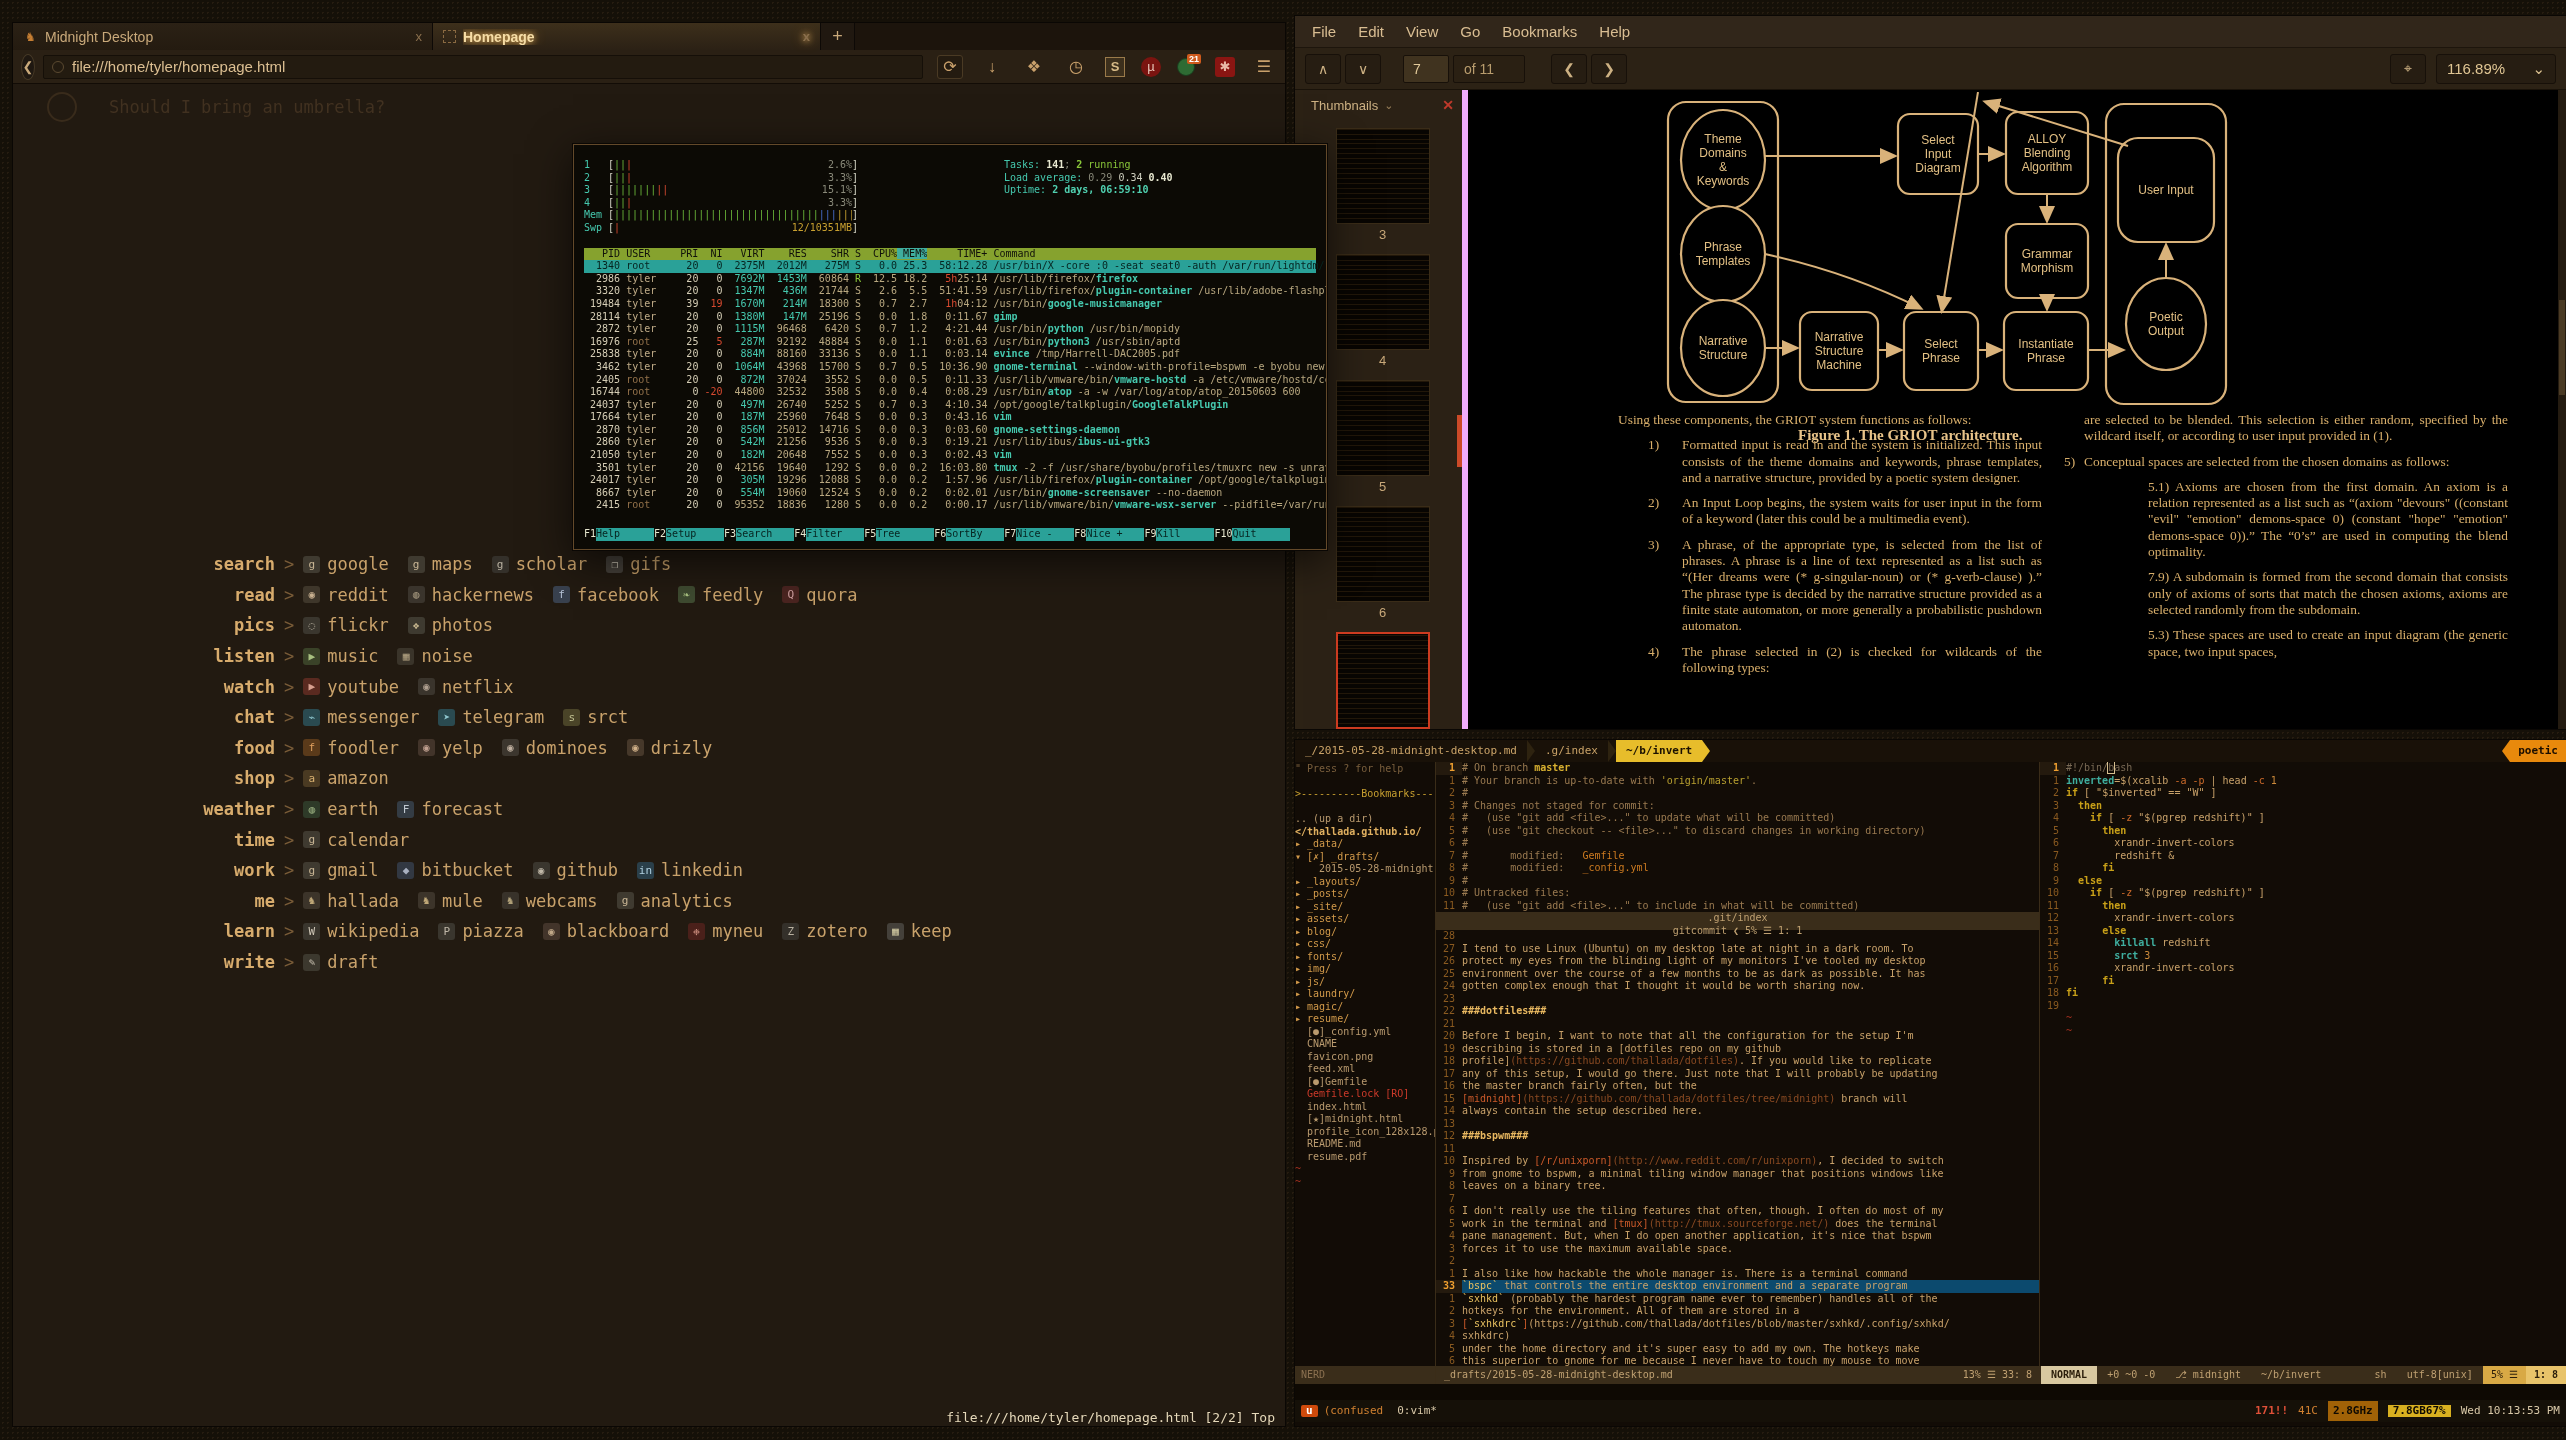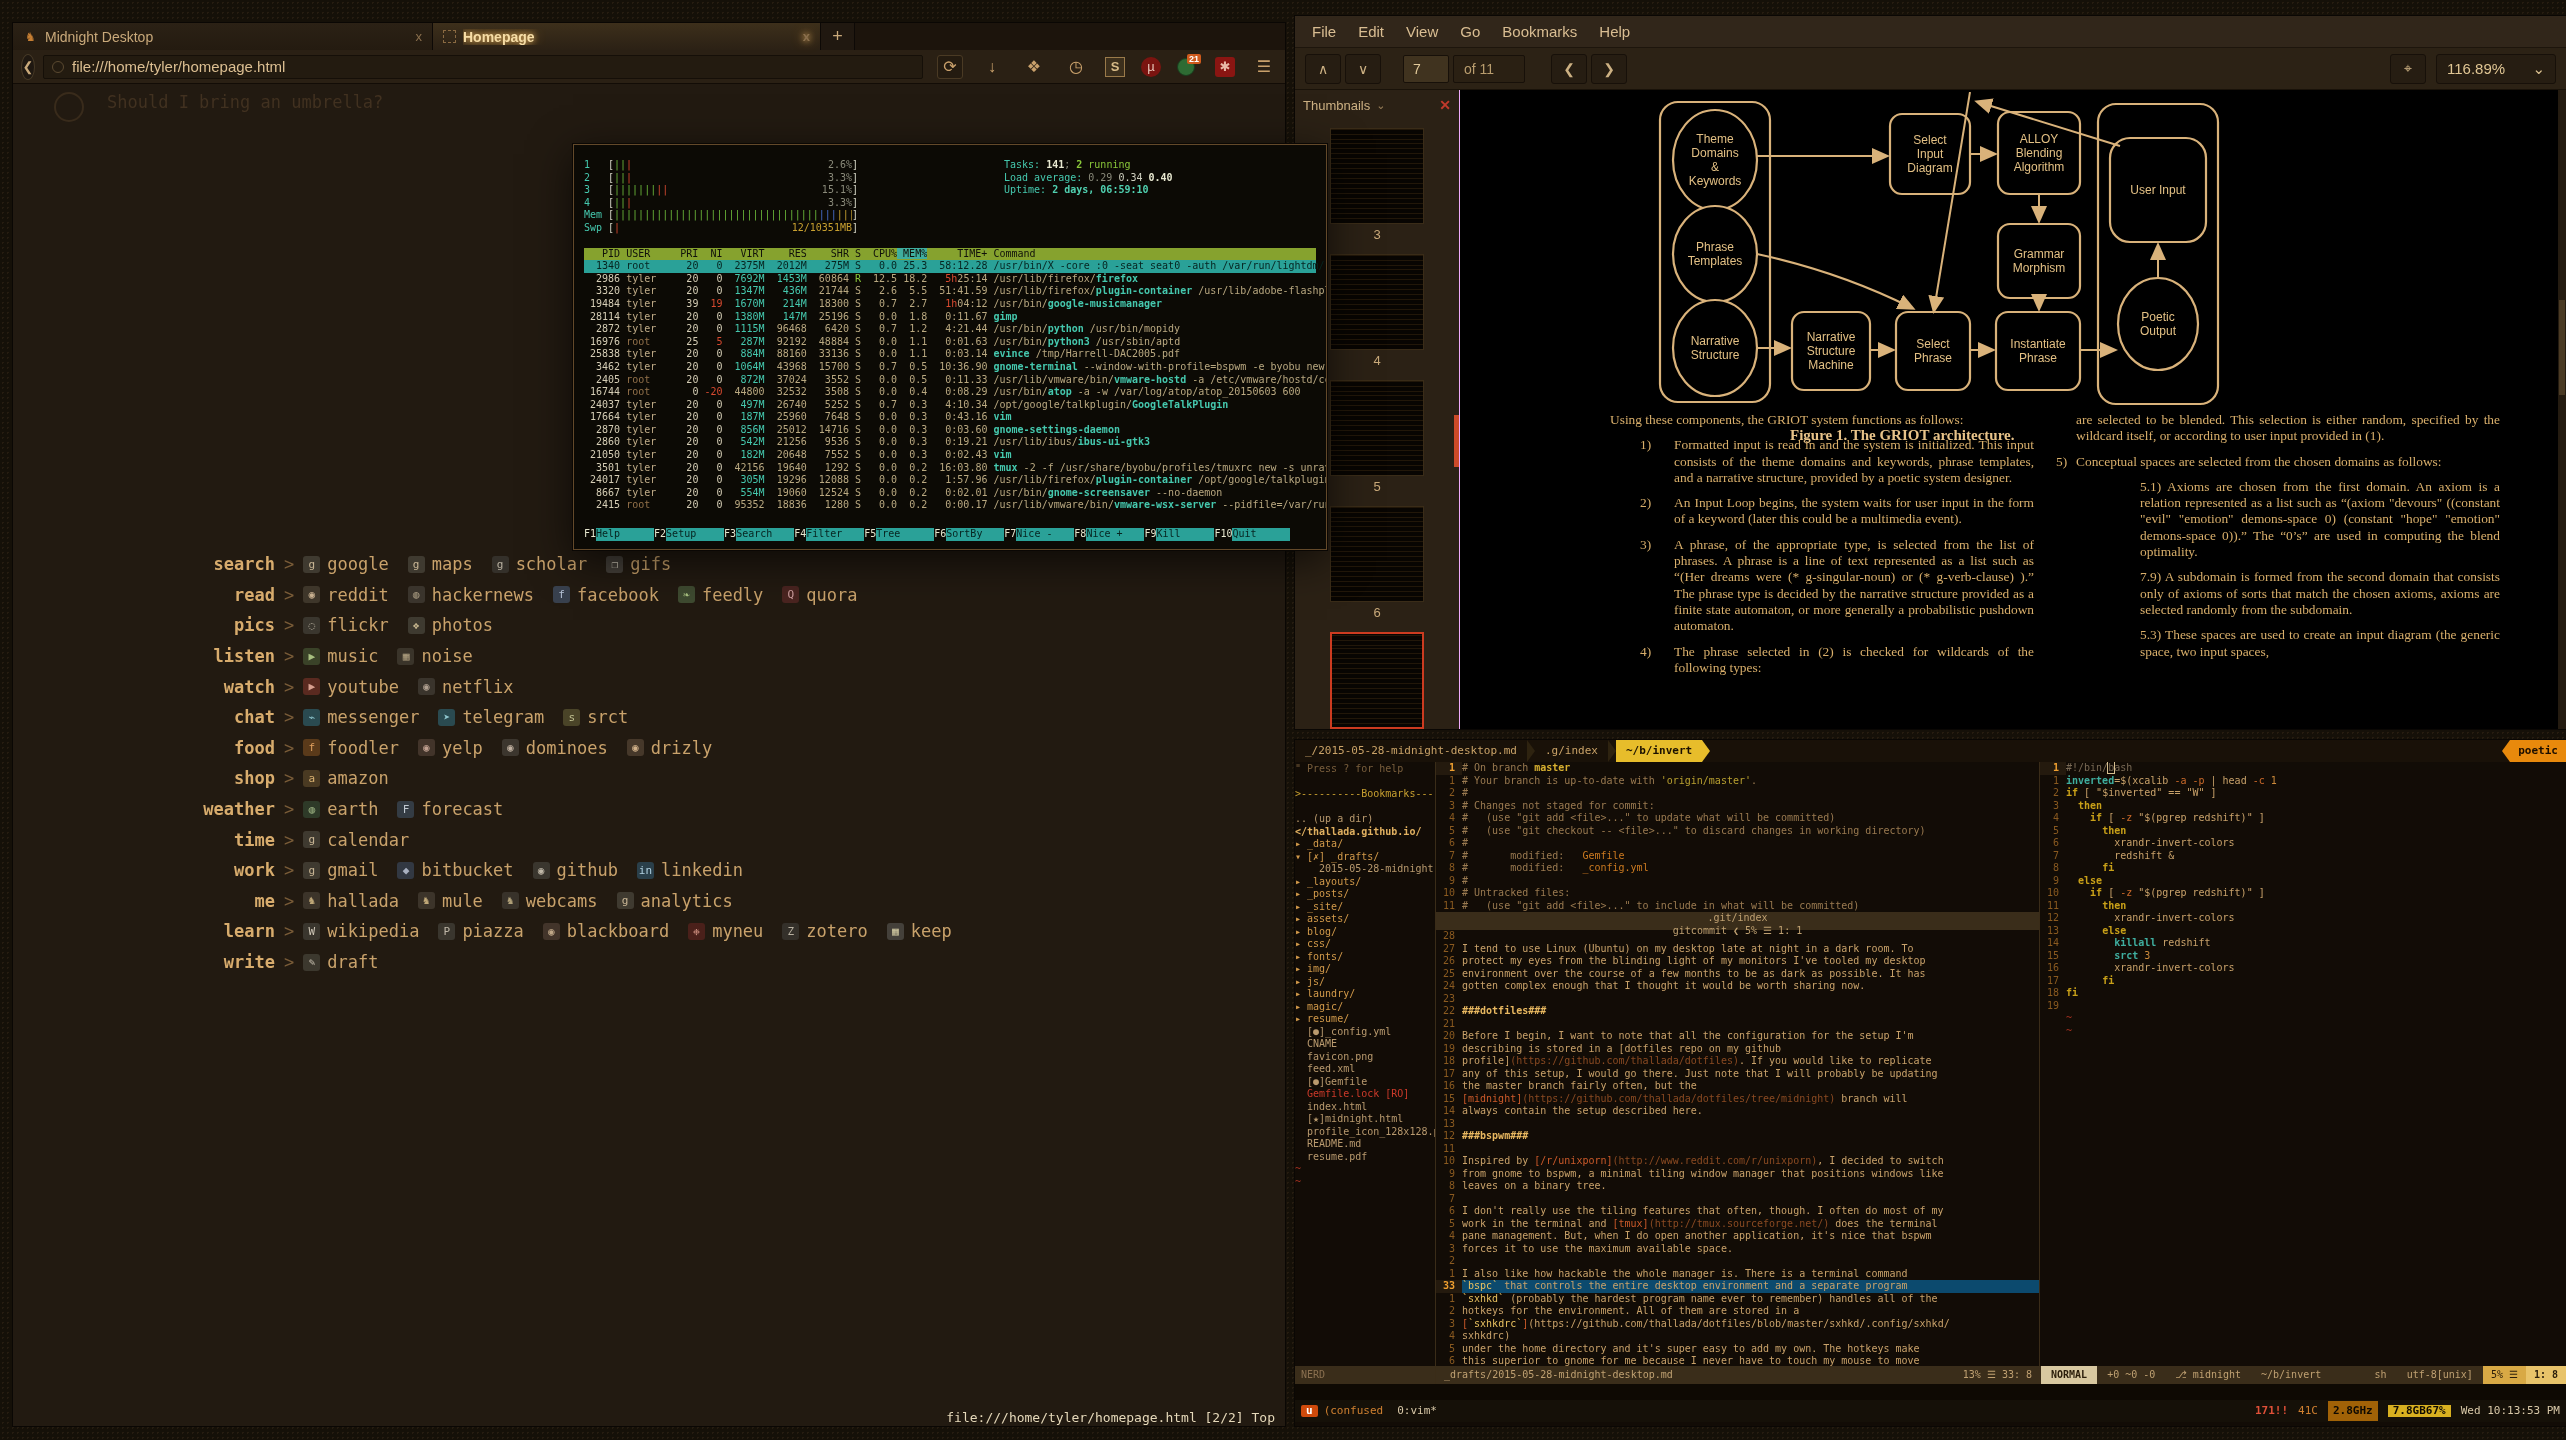--- a/index.html
+++ b/index.html
@@ -43,21 +43,21 @@
   .badge-s  { width:20px; height:20px; background:#3c2f1c; border:1px solid #9a7a4a; color:#d8bb88;
               display:flex; align-items:center; justify-content:center; font-size:13px; font-weight:bold; }
   .badge-green { position:relative; width:22px; height:22px; }
   .badge-green .gc { position:absolute; left:0; top:2px; width:18px; height:18px; border-radius:50%;
                      background:#2e6b33; border:1px solid #1a3d1e; }
   .badge-green .cnt { position:absolute; right:-2px; top:-2px; background:#cf5a1c; color:#fff;
                       font-size:9px; padding:0 2px; border-radius:2px; font-weight:bold; }
   .badge-red { width:20px; height:20px; background:#8a1512; border-radius:3px; color:#e8b8a8;
                display:flex; align-items:center; justify-content:center; font-size:13px; }
   #pagearea { position:absolute; left:0; top:61px; right:0; bottom:0; background:#221a11; overflow:hidden; }
-  #weatherline { position:absolute; left:41px; top:8px; display:flex; gap:23px; }
+  #weatherline { position:absolute; left:34px; top:8px; display:flex; align-items:center; gap:32px; }
   #weatherline .wicon { width:30px; height:30px; border:2px solid #392b1b; border-radius:50%; }
   #weatherline .wtxt { color:#413120; font-size:17px; font-family:"DejaVu Sans Mono",monospace; }
   #homerows { position:absolute; left:0; top:465px; width:100%; }
   .hrow { display:flex; align-items:center; height:30.6px; font-family:"DejaVu Sans Mono",monospace; font-size:17px; }
   .hrow .cat { width:262px; text-align:right; color:#d8ac6d; font-weight:bold; }
   .hrow .gt { margin:0 9px; color:#7a5c38; }
   .hrow .lnk { display:inline-flex; align-items:center; gap:7px; margin-right:19px; color:#c9a26b; }
   .hrow .fvi { width:17px; height:17px; border-radius:3px; display:inline-flex; align-items:center;
                justify-content:center; font-size:11px; line-height:1; }
   #brstatus { position:absolute; right:10px; bottom:1px; color:#e6d9ba; font-size:13px;
@@ -106,21 +106,21 @@
   #pagebox { width:46px; height:28px; background:#40331f; border:1px solid #171009; color:#e3cb9b;
              font-size:14px; display:flex; align-items:center; padding-left:9px; border-radius:2px; }
   #ofbox { width:72px; height:28px; background:#2a2013; border:1px solid #171009; color:#b99d6e;
            font-size:14px; display:flex; align-items:center; padding-left:10px; border-radius:2px; margin-right:22px;}
   .sp { width:14px; }
   #zoomwrap { margin-left:auto; display:flex; align-items:center; gap:10px; }
   #zoombox { width:120px; height:30px; background:#261d12; border:1px solid #171009; border-radius:3px;
              color:#e0c694; font-size:15px; display:flex; align-items:center; justify-content:space-between;
              padding:0 10px; }
   #pdfbody { position:absolute; left:0; top:74px; right:0; bottom:0; display:flex; }
-  #sidebar { width:165px; background:#2b2115; position:relative; border-right:1px solid #f0abfc; }
+  #sidebar { width:165px; background:#2b2115; position:relative; border-right:6px solid #f0abfc;margin-left:8px; }
   #sidehead { height:30px; display:flex; align-items:center; padding:0 8px; gap:6px; }
   #sidehead .shl { color:#cdb183; font-size:13px; }
   #sidehead .caret { color:#9a805a; font-size:11px; }
   #sidehead .xcl { margin-left:auto; color:#c0392b; font-size:14px; font-weight:bold; }
   #thumbs { position:absolute; left:0; right:0; top:32px; bottom:0; overflow:hidden;
             display:flex; flex-direction:column; align-items:center; }
   .thumb { width:94px; height:122px; background:#080502; border:1px solid #3a2c18; margin-top:6px;
            background-image:repeating-linear-gradient(180deg,#221709 0 1px, transparent 1px 5px);
            background-position:0 14px; }
   .thumb.current { border:2px solid #cc3b20; }

